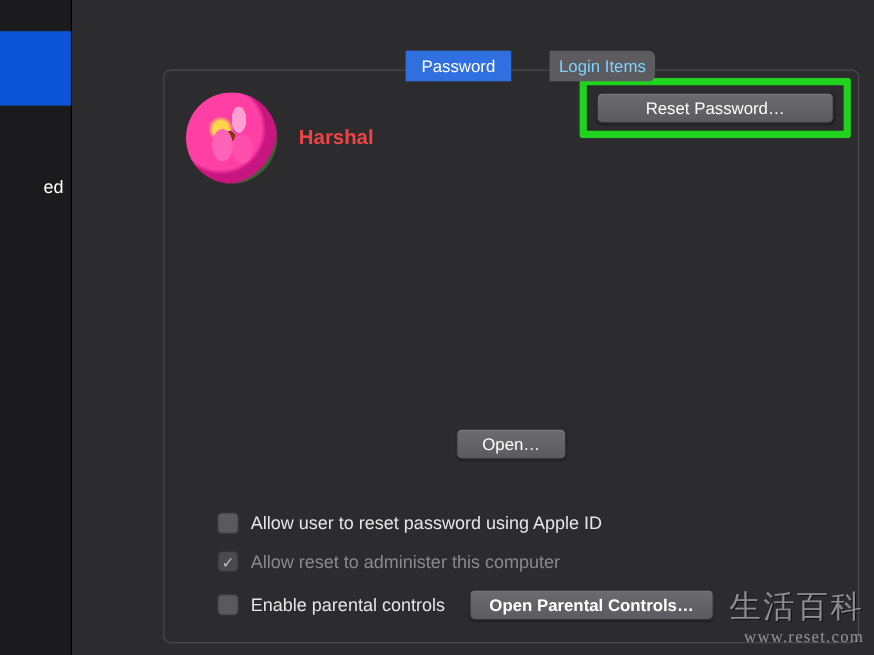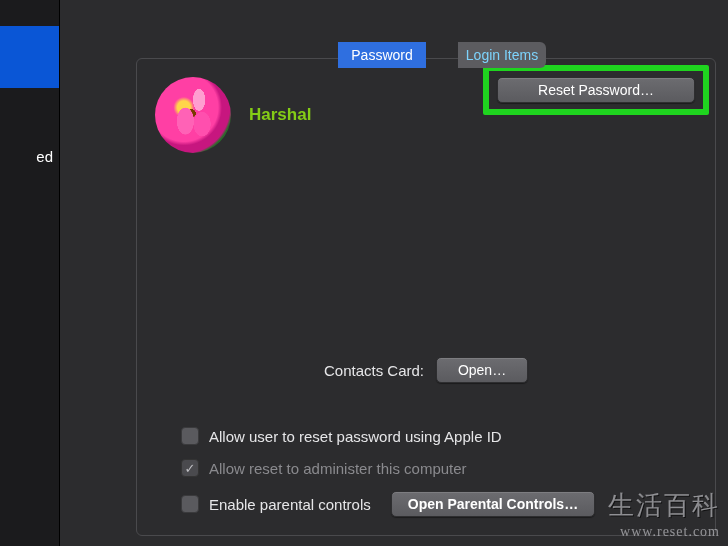--- a/index.html
+++ b/index.html
@@ -108,21 +108,21 @@
     background:
       radial-gradient(ellipse 10px 18px at 58% 30%, #ff9ed0 0 60%, transparent 62%),
       radial-gradient(ellipse 14px 22px at 40% 58%, #ff62b6 0 60%, transparent 62%),
       radial-gradient(ellipse 14px 20px at 62% 62%, #ff4fae 0 60%, transparent 62%),
       radial-gradient(circle 6px at 48% 48%, #7a3a00 0 70%, transparent 72%);
   }
   .username {
     margin-left: 18px;
     font-size: 17px;
     font-weight: 600;
-    color: #84cc16;
+    color: #ef4444;
   }
   .highlight-box {
     position: absolute;
     right: 6px;
     top: 6px;
     border: 6px solid #1fd41f;
     border-radius: 2px;
     padding: 6px 8px;
   }
   .btn {
@@ -222,21 +222,20 @@
       <div class="user-row">
         <div class="avatar"></div>
         <div class="username">Harshal</div>
       </div>
 
       <div class="highlight-box">
         <div class="btn reset-btn">Reset Password…</div>
       </div>
 
       <div class="contacts-row">
-        <span class="contacts-label">Contacts Card:</span>
         <div class="btn" style="width:92px">Open…</div>
       </div>
 
       <div class="checks">
         <div class="check-row">
           <span class="checkbox"></span>
           <span>Allow user to reset password using Apple ID</span>
         </div>
         <div class="check-row disabled">
           <span class="checkbox">✓</span>

